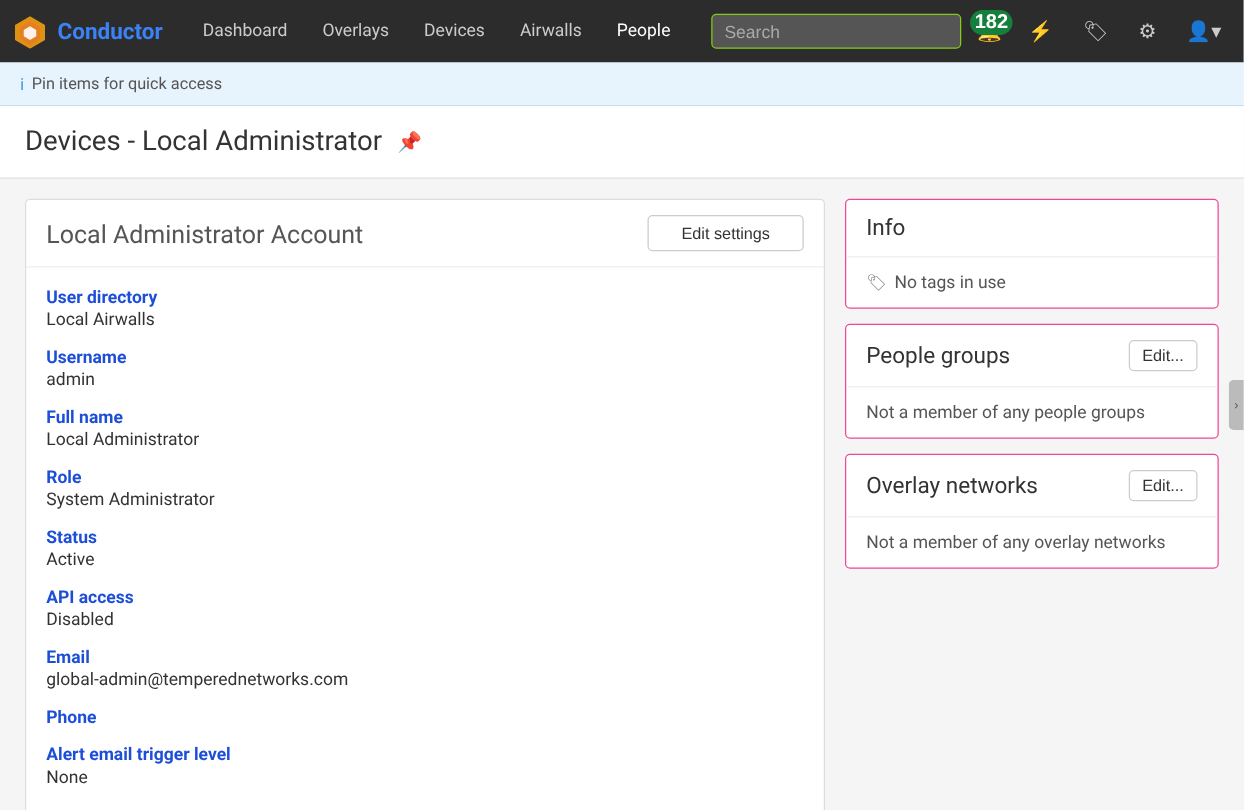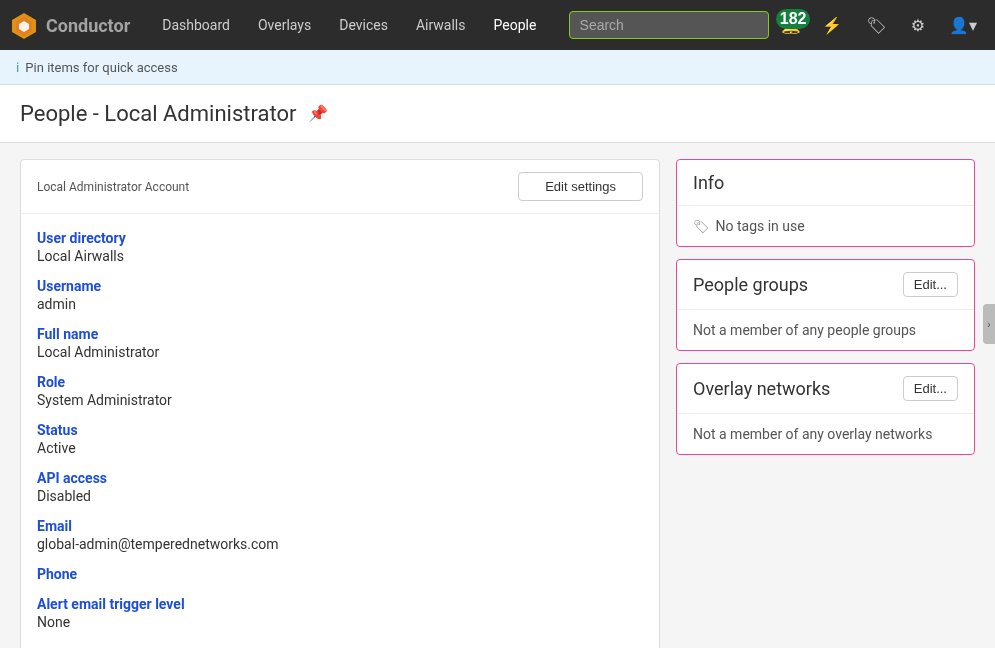--- a/index.html
+++ b/index.html
@@ -11,21 +11,21 @@
       display: flex;
       align-items: center;
       height: 50px;
       padding: 0 10px;
       gap: 10px;
     }
     .navbar-brand {
       display: flex;
       align-items: center;
       gap: 8px;
-      color: #a3a3a3;
+      color: #3b82f6;
       font-size: 18px;
       font-weight: bold;
       text-decoration: none;
       margin-right: 10px;
     }
     .brand-icon {
       width: 28px;
       height: 28px;
     }
     .nav-links {
@@ -148,21 +148,21 @@
       max-width: 640px;
     }
     .panel-header {
       padding: 12px 16px;
       border-bottom: 1px solid #eee;
       display: flex;
       align-items: center;
       justify-content: space-between;
     }
     .panel-title {
-      font-size: 12px;
+      font-size: 20px;
       color: #555;
     }
     .edit-settings-btn {
       border: 1px solid #ccc;
       background: #fff;
       padding: 6px 26px;
       border-radius: 4px;
       cursor: pointer;
       font-size: 13px;
       color: #333;
@@ -293,21 +293,21 @@
     </button>
   </div>
 </nav>
 
 <div class="pin-bar">
   <span class="pin-bar-icon">ℹ</span>
   <span>Pin items for quick access</span>
 </div>
 
 <div class="page-title-bar">
-  <h1 class="page-title">People - Local Administrator</h1>
+  <h1 class="page-title">Devices - Local Administrator</h1>
   <button class="pin-icon-btn">
     <span>📌</span>
   </button>
 </div>
 
 <div class="main-content">
 
   <div class="left-panel">
     <div class="panel-header">
       <span class="panel-title">Local Administrator Account</span>

